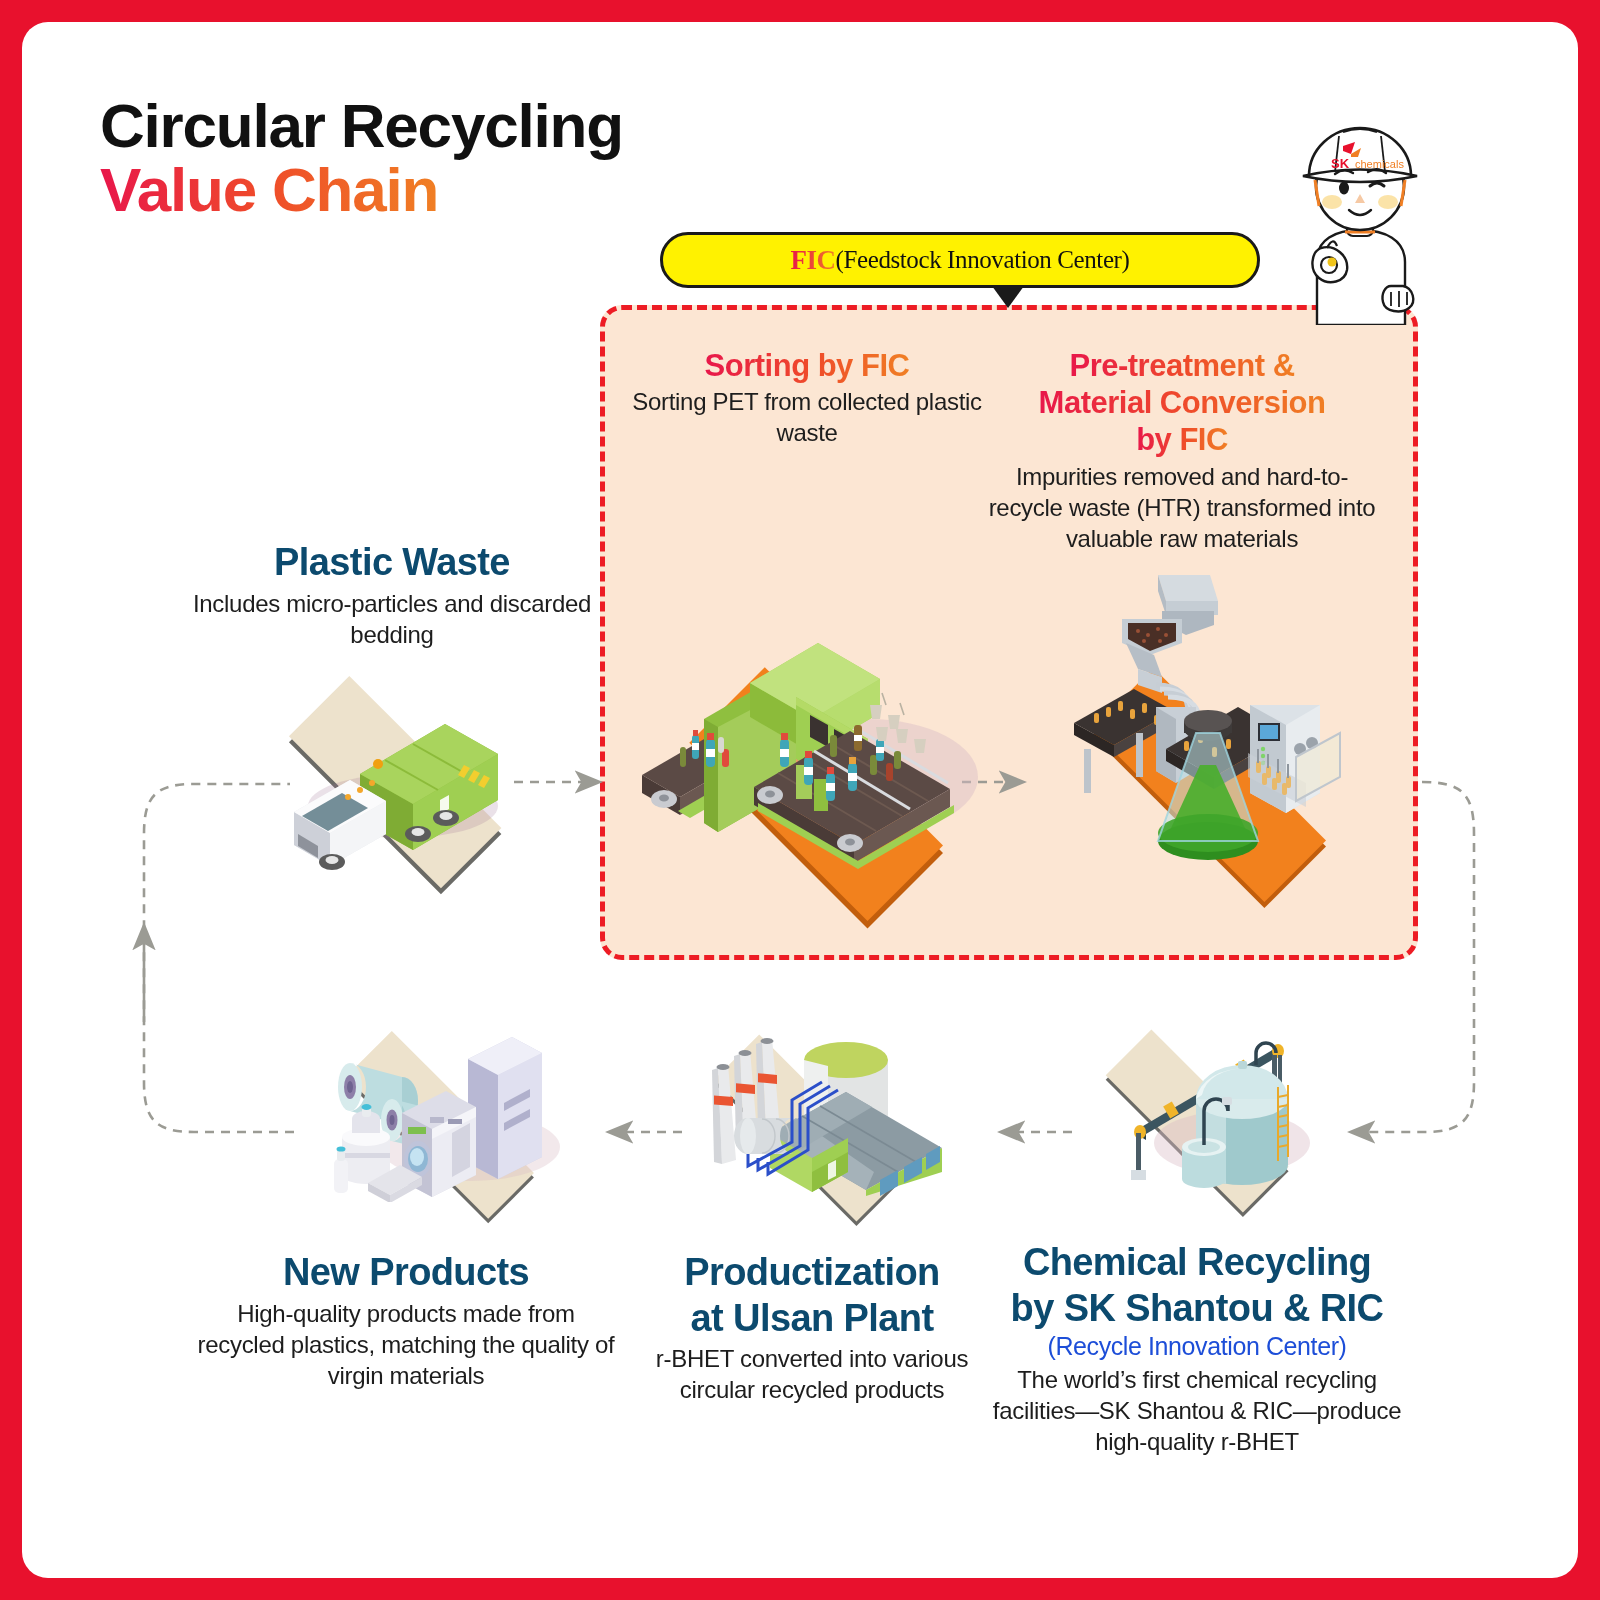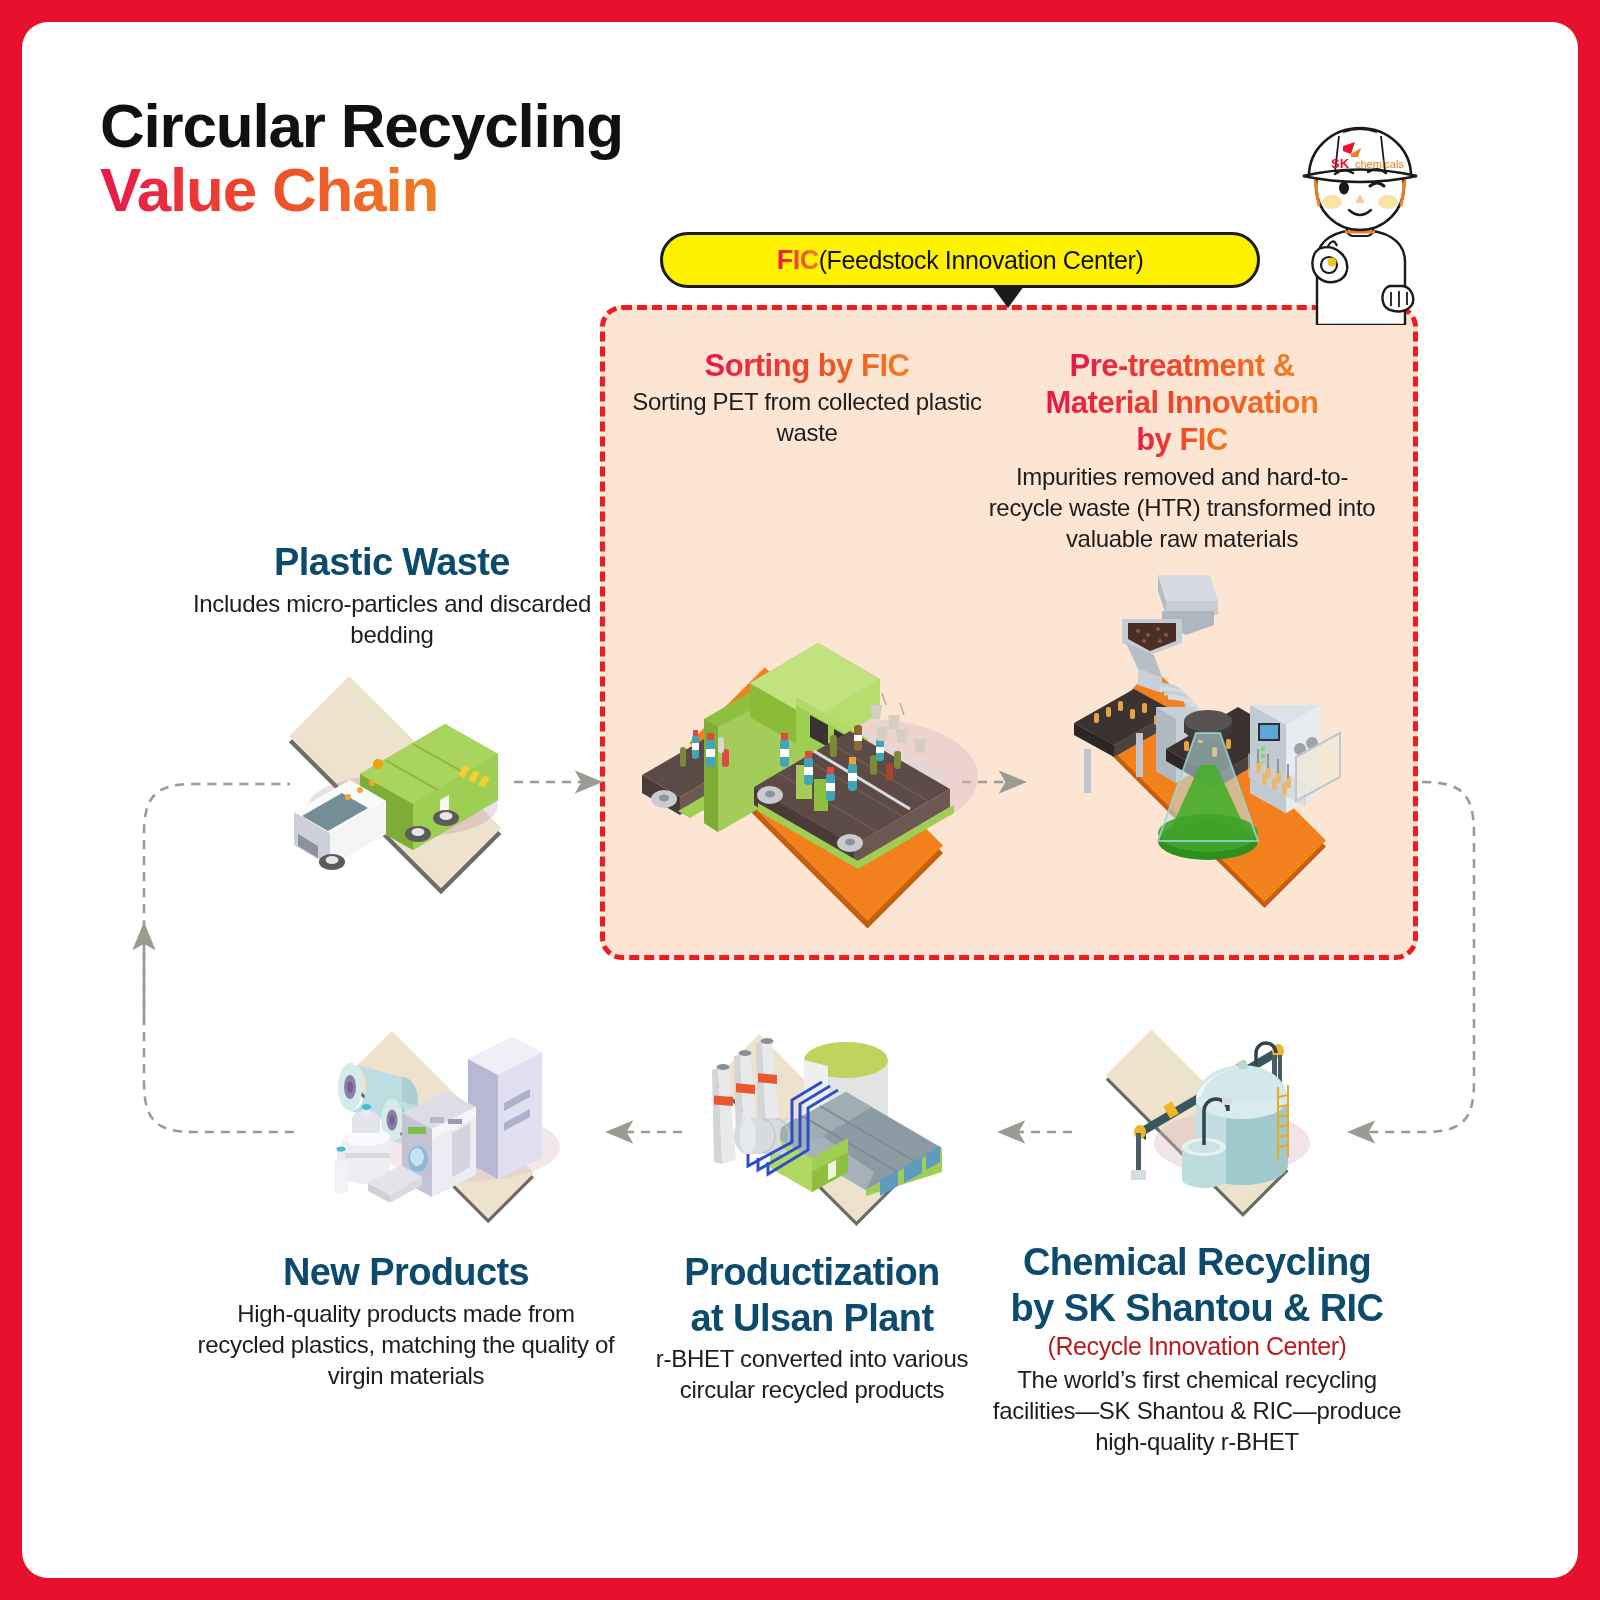--- a/index.html
+++ b/index.html
@@ -43,20 +43,21 @@
 
   
   #fic-banner {
     position: absolute; left: 638px; top: 210px;
     width: 600px; height: 56px;
     background: #FFF200;
     border: 3px solid #1a1a1a;
     border-radius: 28px;
     display: flex; align-items: center; justify-content: center;
     z-index: 6;
+    font-family: Liberation Serif, serif;
   }
   #fic-banner .fic-abbr {
     font-size: 27px; font-weight: bold; letter-spacing: -0.5px;
     background: linear-gradient(90deg, #E8174A 0%, #F07F24 100%);
     -webkit-background-clip: text; background-clip: text;
     color: transparent; -webkit-text-fill-color: transparent;
   }
   #fic-banner .fic-full {
     font-size: 25px; color: #111; letter-spacing: -0.4px;
   }
@@ -86,21 +87,21 @@
     letter-spacing: -0.6px; line-height: 1.2;
   }
   .h-grad {
     font-size: 31px; font-weight: bold; letter-spacing: -0.5px; line-height: 1.2;
     background: linear-gradient(90deg, #E8174A 0%, #EF4B2A 52%, #F07F24 100%);
     -webkit-background-clip: text; background-clip: text;
     color: transparent; -webkit-text-fill-color: transparent;
     display: inline-block;
   }
   .sub-gray {
-    font-size: 25px; color: #b91c1c; letter-spacing: -0.4px; line-height: 1.22;
+    font-size: 25px; color: #1d4ed8; letter-spacing: -0.4px; line-height: 1.22;
   }
   .body-txt {
     font-size: 24px; color: #1d1d1d; line-height: 1.3;
     letter-spacing: -0.3px; margin-top: 2px;
   }
 
   
   .stage { position: absolute; z-index: 4; }
   .plat {
     position: absolute; left: 0; top: 0;
@@ -327,21 +328,21 @@
         </g>
         <g stroke="#B9B2A2" stroke-width="1.6">
           <line x1="264" y1="106" x2="268" y2="118"></line>
             <line x1="282" y1="116" x2="286" y2="128"></line>
         </g>
       </svg>
     </div>
 
     <div class="node-text" style="left:965px; top:325px; width:390px;">
       <div><span class="h-grad">Pre-treatment &amp;</span></div>
-      <div><span class="h-grad">Material Innovation</span></div>
+      <div><span class="h-grad">Material Conversion</span></div>
       <div><span class="h-grad">by FIC</span></div>
       <div class="body-txt">Impurities removed and hard-to-recycle waste (HTR) transformed into valuable raw materials</div>
     </div>
 
     <div class="stage" style="left:988px; top:535px; width:390px; height:330px;">
       <div class="plat orange" style="left:34px; top:126px; width:330px; height:204px;">
         <div class="edge"></div>
           <div class="top"></div>
       </div>
       <svg viewBox="0 0 390 330" width="390" height="330" style="position:absolute;left:0;top:0;">

